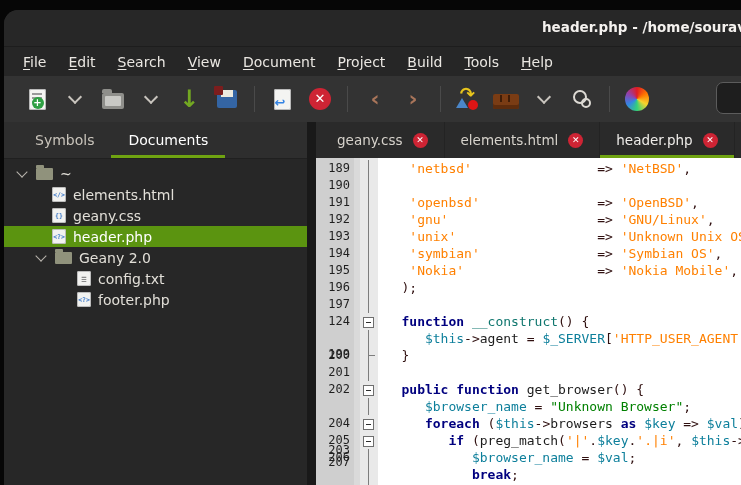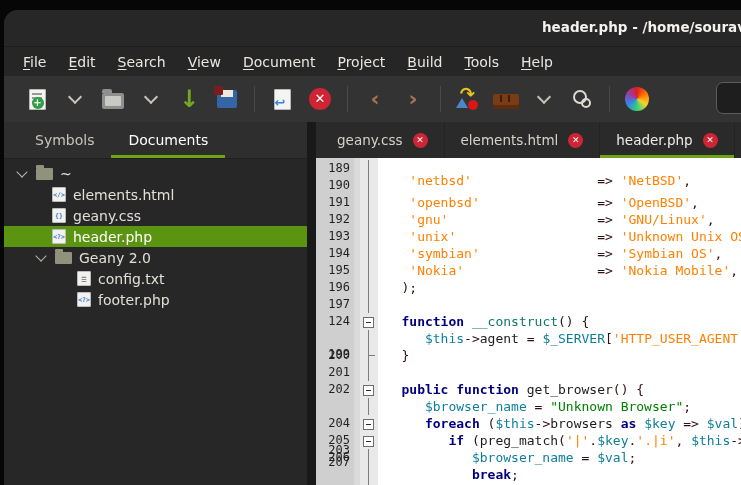--- a/index.html
+++ b/index.html
@@ -326,21 +326,21 @@
             </div>
             <div class="fmark" style="top: 308px;">
               <div class="vline"></div>
             </div>
             <div class="fmark" style="top: 325px;">
               <div class="vline"></div>
               <div class="vline"></div>
             </div>
           </div>
         <div class="code">
-            <div class="cline" style="top: 2px; margin-top: 12px;"><span class="tk-pln">    </span><span class="tk-s1">'netbsd'</span><span class="tk-pln">                </span><span class="tk-op">=&gt;</span><span class="tk-pln"> </span><span class="tk-s1">'NetBSD'</span><span class="tk-op">,</span></div>
+            <div class="cline" style="top: 2px;"><span class="tk-pln">    </span><span class="tk-s1">'netbsd'</span><span class="tk-pln">                </span><span class="tk-op">=&gt;</span><span class="tk-pln"> </span><span class="tk-s1">'NetBSD'</span><span class="tk-op">,</span></div>
             <div class="cline" style="top: 36px;"><span class="tk-pln">    </span><span class="tk-s1">'openbsd'</span><span class="tk-pln">               </span><span class="tk-op">=&gt;</span><span class="tk-pln"> </span><span class="tk-s1">'OpenBSD'</span><span class="tk-op">,</span></div>
             <div class="cline" style="top: 53px;"><span class="tk-pln">    </span><span class="tk-s1">'gnu'</span><span class="tk-pln">                   </span><span class="tk-op">=&gt;</span><span class="tk-pln"> </span><span class="tk-s1">'GNU/Linux'</span><span class="tk-op">,</span></div>
             <div class="cline" style="top: 70px;"><span class="tk-pln">    </span><span class="tk-s1">'unix'</span><span class="tk-pln">                  </span><span class="tk-op">=&gt;</span><span class="tk-pln"> </span><span class="tk-s1">'Unknown Unix OS'</span></div>
             <div class="cline" style="top: 87px;"><span class="tk-pln">    </span><span class="tk-s1">'symbian'</span><span class="tk-pln">               </span><span class="tk-op">=&gt;</span><span class="tk-pln"> </span><span class="tk-s1">'Symbian OS'</span><span class="tk-op">,</span></div>
             <div class="cline" style="top: 104px;"><span class="tk-pln">    </span><span class="tk-s1">'Nokia'</span><span class="tk-pln">                 </span><span class="tk-op">=&gt;</span><span class="tk-pln"> </span><span class="tk-s1">'Nokia Mobile'</span><span class="tk-op">,</span></div>
             <div class="cline" style="top: 121px;"><span class="tk-pln">   </span><span class="tk-op">);</span></div>
             <div class="cline" style="top: 138px;"></div>
             <div class="cline" style="top: 155px;"><span class="tk-pln">   </span><span class="tk-kw">function</span><span class="tk-pln"> </span><span class="tk-fn">__construct</span><span class="tk-op">()</span><span class="tk-pln"> </span><span class="tk-op">{</span></div>
             <div class="cline" style="top: 172px;"><span class="tk-pln">      </span><span class="tk-var">$this</span><span class="tk-op">-&gt;</span><span class="tk-pln">agent </span><span class="tk-op">=</span><span class="tk-pln"> </span><span class="tk-var">$_SERVER</span><span class="tk-op">[</span><span class="tk-s1">'HTTP_USER_AGENT'</span></div>
             <div class="cline" style="top: 189px;"><span class="tk-pln">   </span><span class="tk-op">}</span></div>

